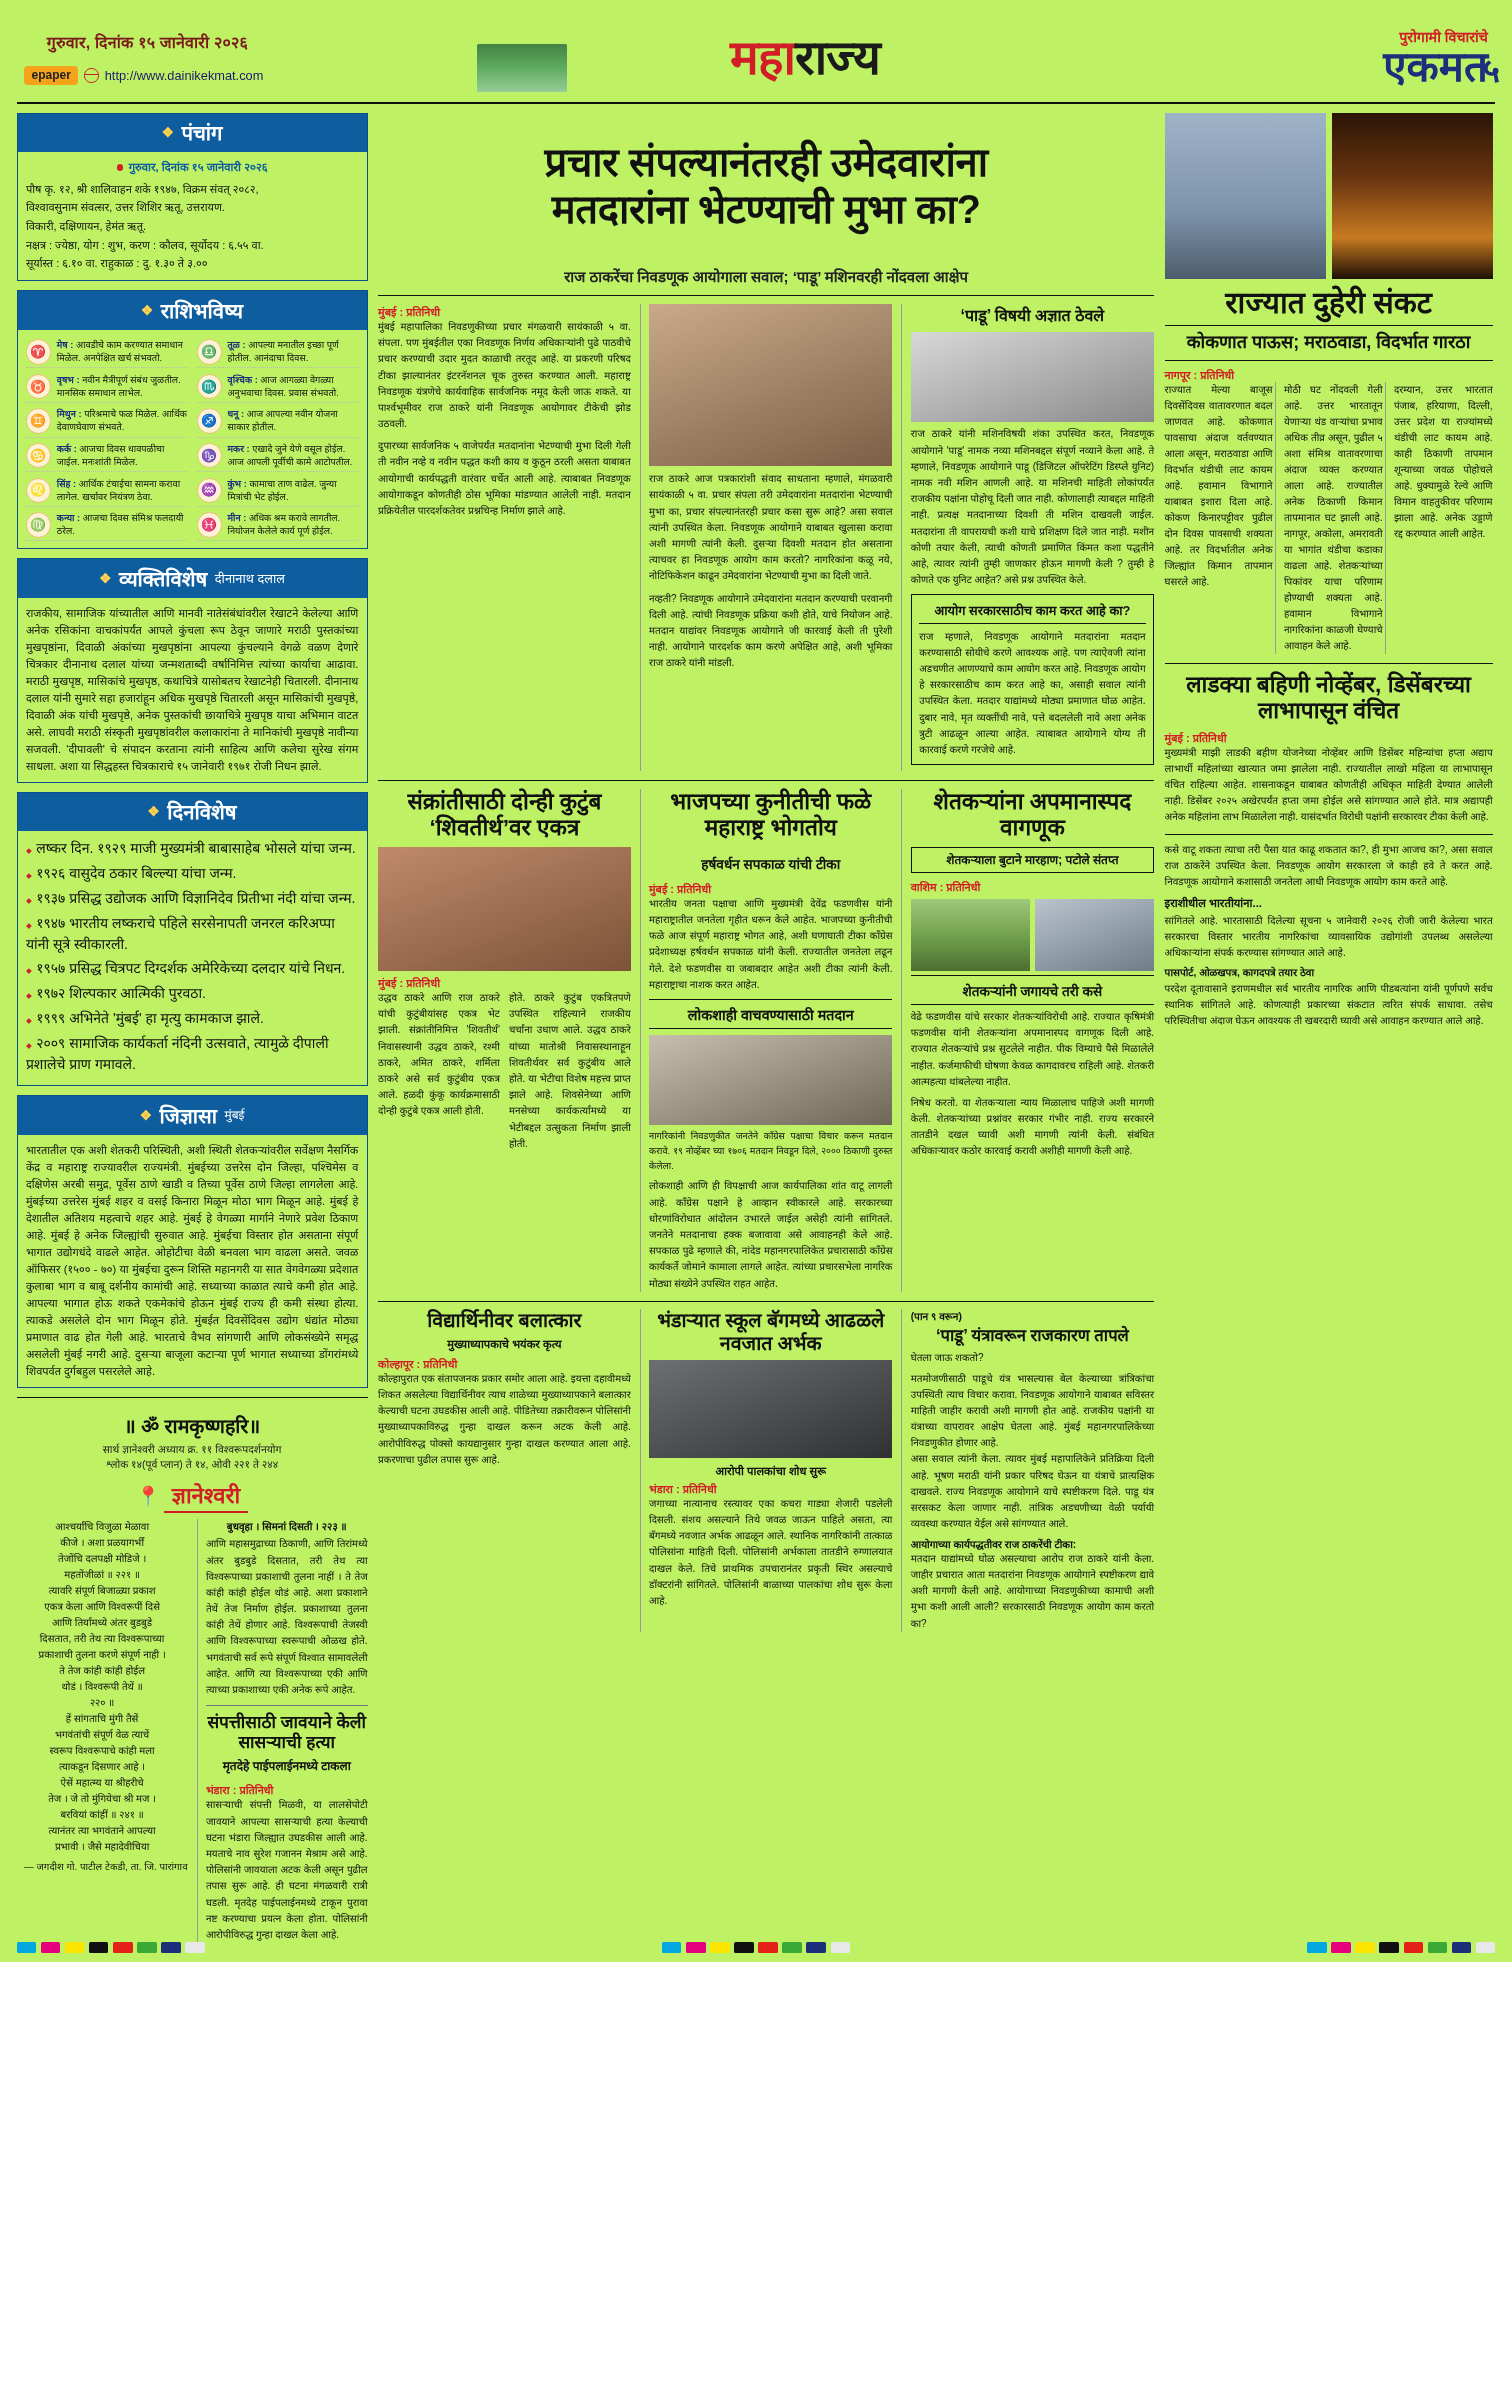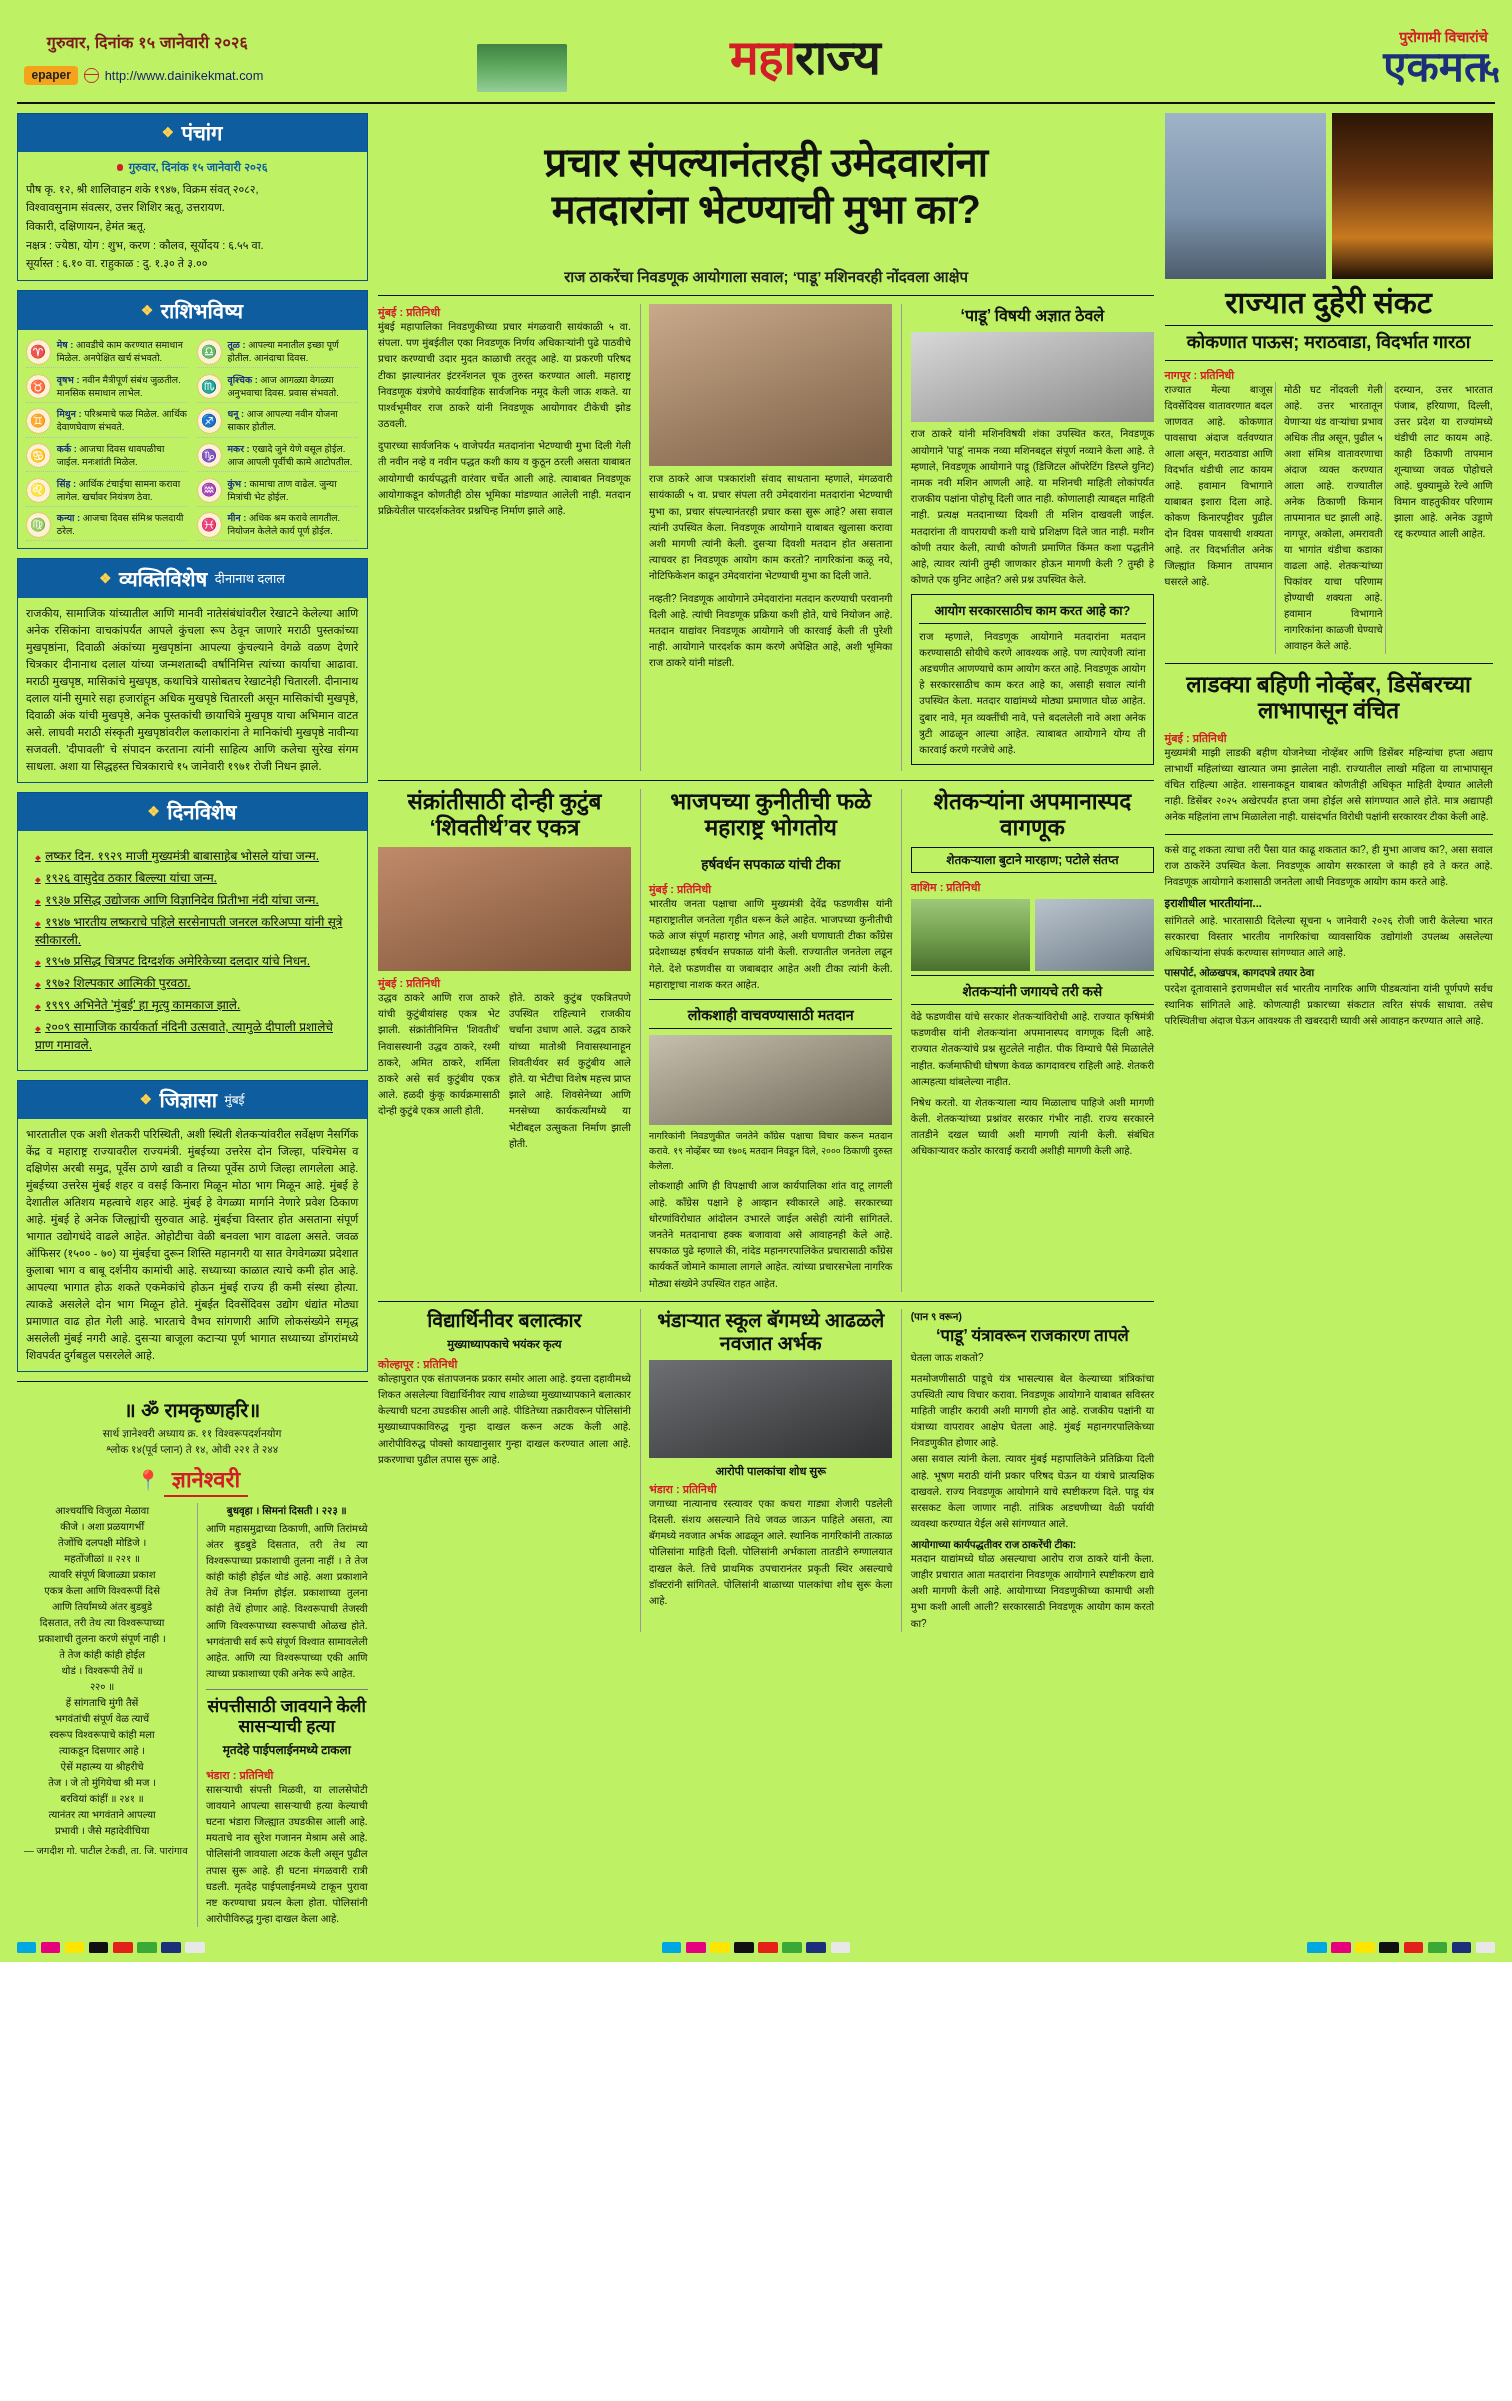--- a/index.html
+++ b/index.html
@@ -99,21 +99,21 @@
   .rashi-ico {
     width:25.6px;height:25.6px;flex:0 0 25.6px; border-radius:50%;
     background:#fdf2d6; border:0.8px solid #e2c26a;
     display:flex;align-items:center;justify-content:center; font-size:12.8px; color:#a1761a;
   }
   .rashi-txt { font-size:9.3px; line-height:1.4; }
   .rashi-name { color:#1b2f7a; font-weight:bold; }
   .just { text-align:justify; }
 
   .divas-list li { margin-bottom:3.8px; }
-  .divas-list { list-style:none; margin:9px; padding:0; font-size:12px; line-height:1.5;text-decoration:underline;}
+  .divas-list { list-style:none; margin:0; padding:0; font-size:14px; line-height:1.5;}
   .divas-list li:before { content:"◆"; color:#d21e26; font-size:7.5px; margin-right:4.5px; }
 
   
   .ram-title { text-align:center; font-size:19.6px; font-weight:bold; color:#111; padding:6px 0 3px;}
   .ram-sub { text-align:center; font-size:10.5px; color:#222; line-height:1.5; }
   .ram-verse { font-size:10px; line-height:1.6; text-align:center; }
   .ram-sign { text-align:right; font-size:9.8px; margin-top:4.5px; }
 
   .dnyaneshwari-badge {
     text-align:center; margin:6px 0;

